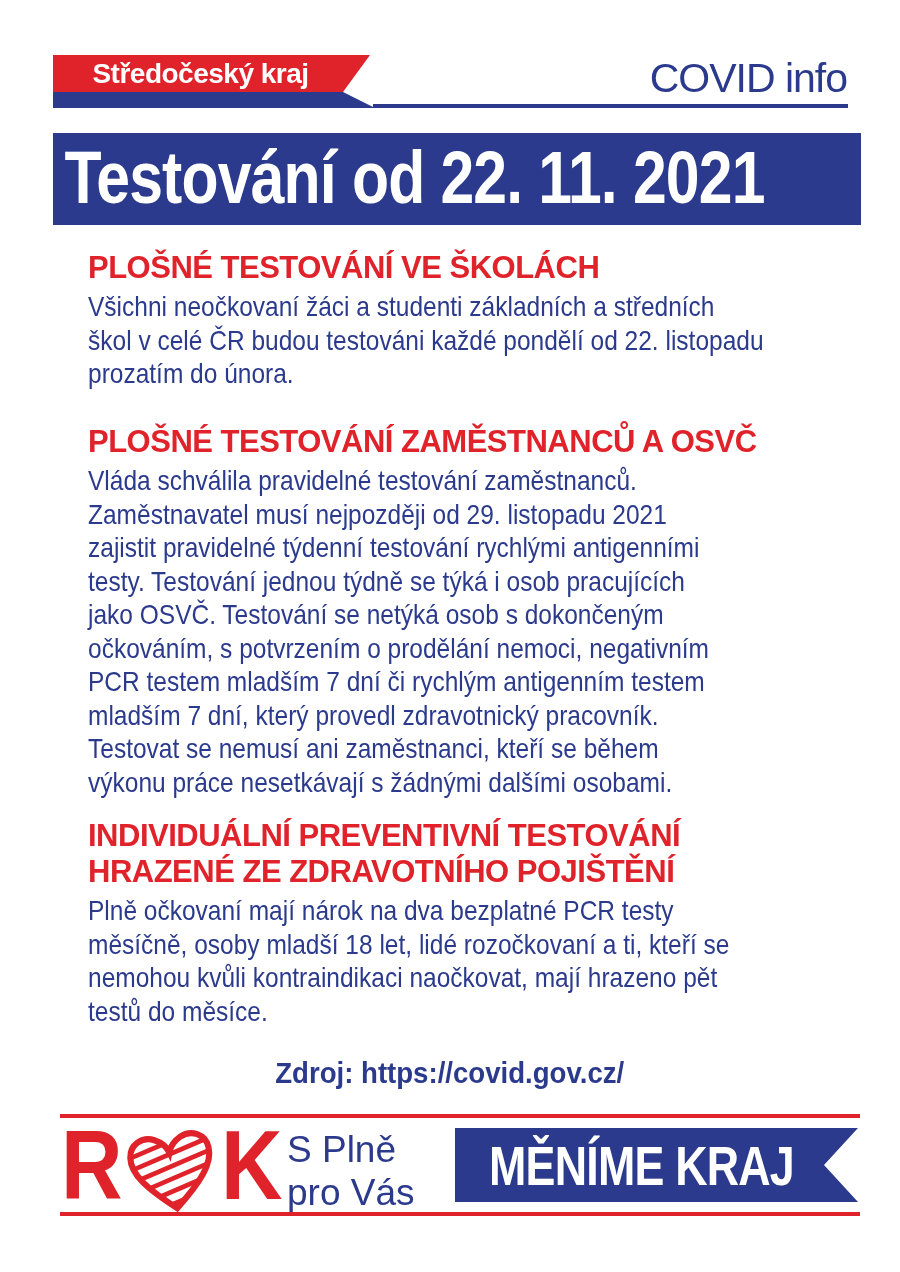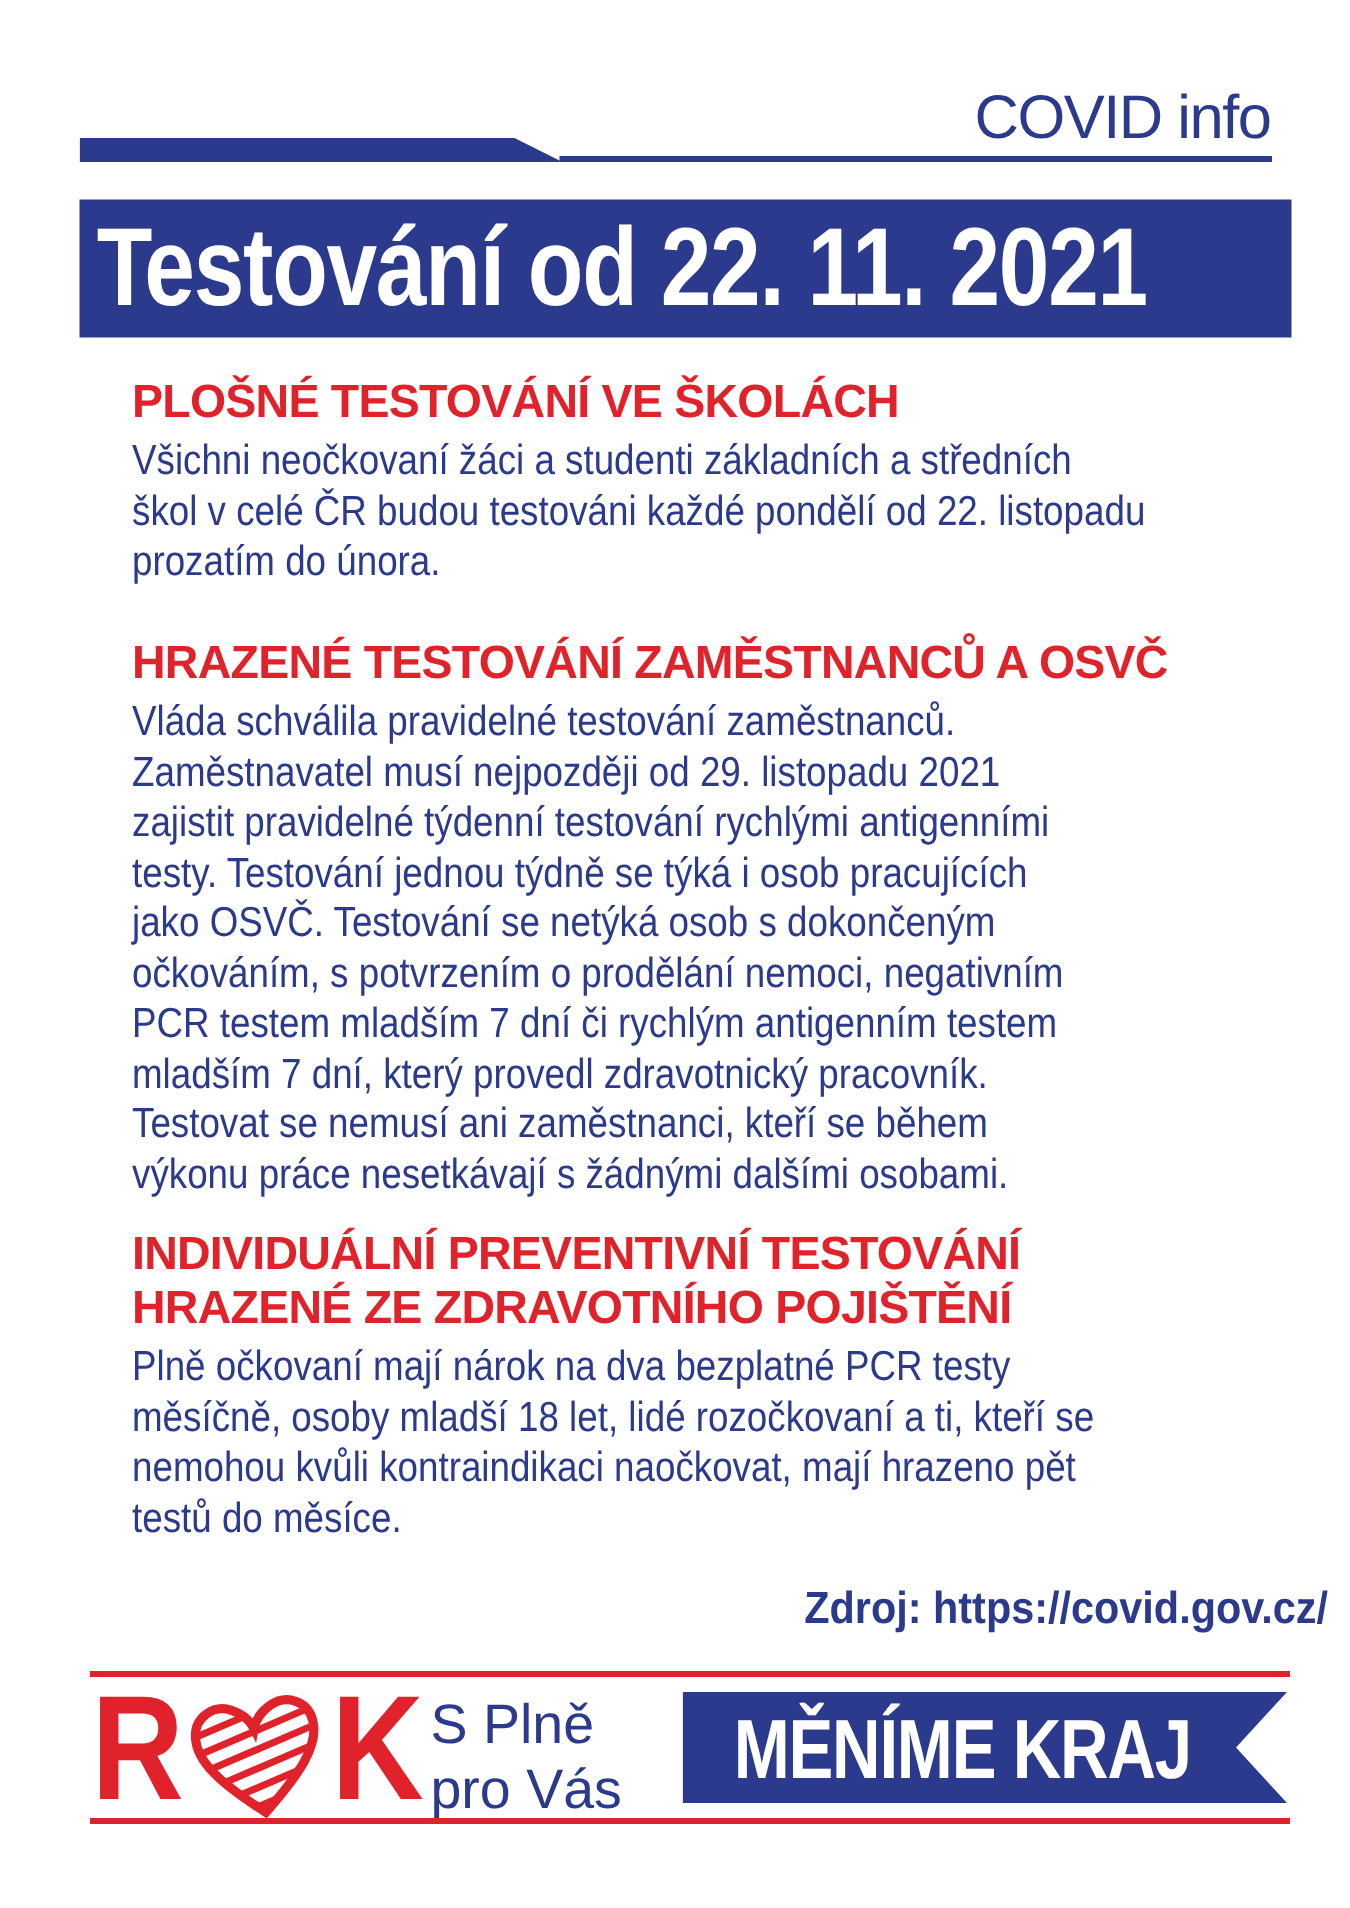--- a/index.html
+++ b/index.html
@@ -95,21 +95,21 @@
     transform: scaleX(0.875);
     transform-origin: 0 0;
     width: 900px;
   }
 
   
   .source {
     position: absolute;
     left: 0; top: 1056px;
     width: 900px;
-    text-align: right;
+    text-align: center;
   }
   .source span {
     display: inline-block;
     color: var(--blue);
     font-weight: bold;
     font-size: 30px;
     white-space: pre;
     transform: scaleX(0.92);
     transform-origin: 50% 50%;
   }
@@ -173,37 +173,40 @@
     white-space: pre;
     transform: scaleX(0.8);
     transform-origin: 50% 50%;
   }
 </style>
 </head>
 <body>
 
 <div class="page">
 
+  <div class="flag-red">
+    <span>Středočeský kraj</span>
+  </div>
   <div class="flag-blue"></div>
   <div class="header-rule"></div>
   <div class="brand">COVID info</div>
 
   <div class="title-banner">
     <span class="title-text">Testování od 22. 11. 2021</span>
   </div>
 
   <div class="section section-1">
     <h2>PLOŠNÉ TESTOVÁNÍ VE ŠKOLÁCH</h2>
     <p>Všichni neočkovaní žáci a studenti základních a středních
 škol v celé ČR budou testováni každé pondělí od 22. listopadu
 prozatím do února.</p>
   </div>
 
   <div class="section section-2">
-    <h2>HRAZENÉ TESTOVÁNÍ ZAMĚSTNANCŮ A OSVČ</h2>
+    <h2>PLOŠNÉ TESTOVÁNÍ ZAMĚSTNANCŮ A OSVČ</h2>
     <p>Vláda schválila pravidelné testování zaměstnanců.
 Zaměstnavatel musí nejpozději od 29. listopadu 2021
 zajistit pravidelné týdenní testování rychlými antigenními
 testy. Testování jednou týdně se týká i osob pracujících
 jako OSVČ. Testování se netýká osob s dokončeným
 očkováním, s potvrzením o prodělání nemoci, negativním
 PCR testem mladším 7 dní či rychlým antigenním testem
 mladším 7 dní, který provedl zdravotnický pracovník.
 Testovat se nemusí ani zaměstnanci, kteří se během
 výkonu práce nesetkávají s žádnými dalšími osobami.</p>

